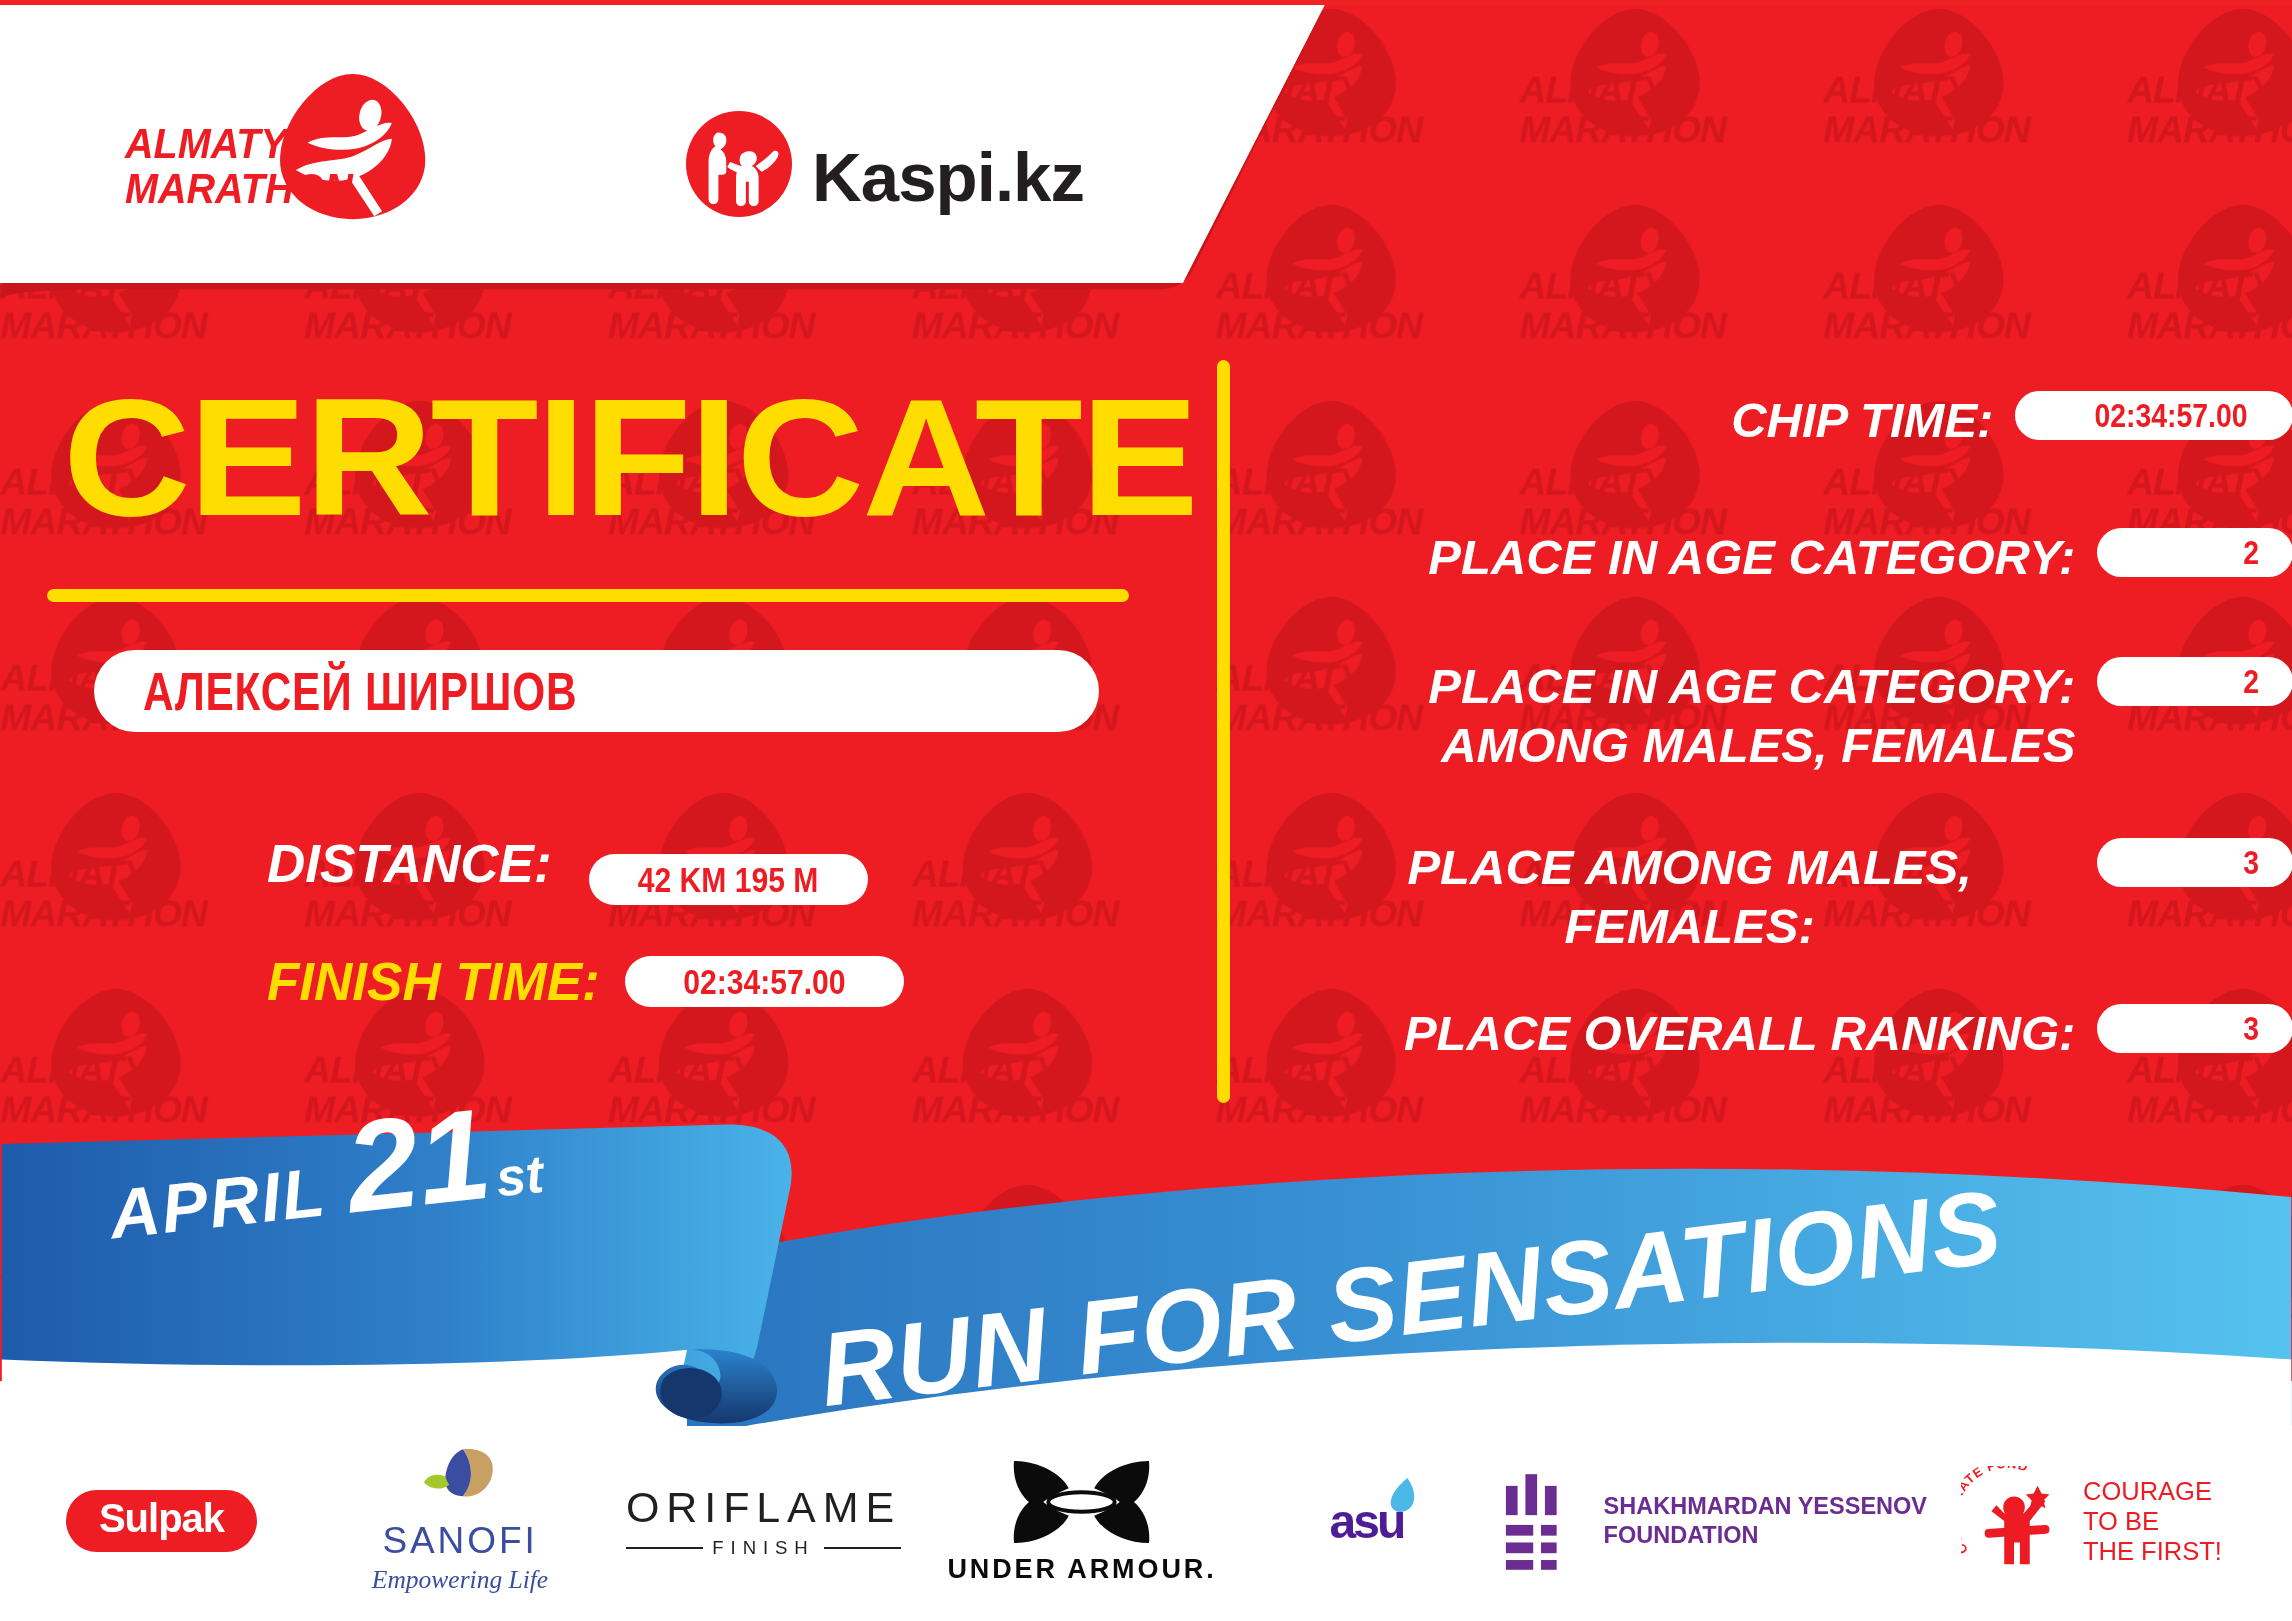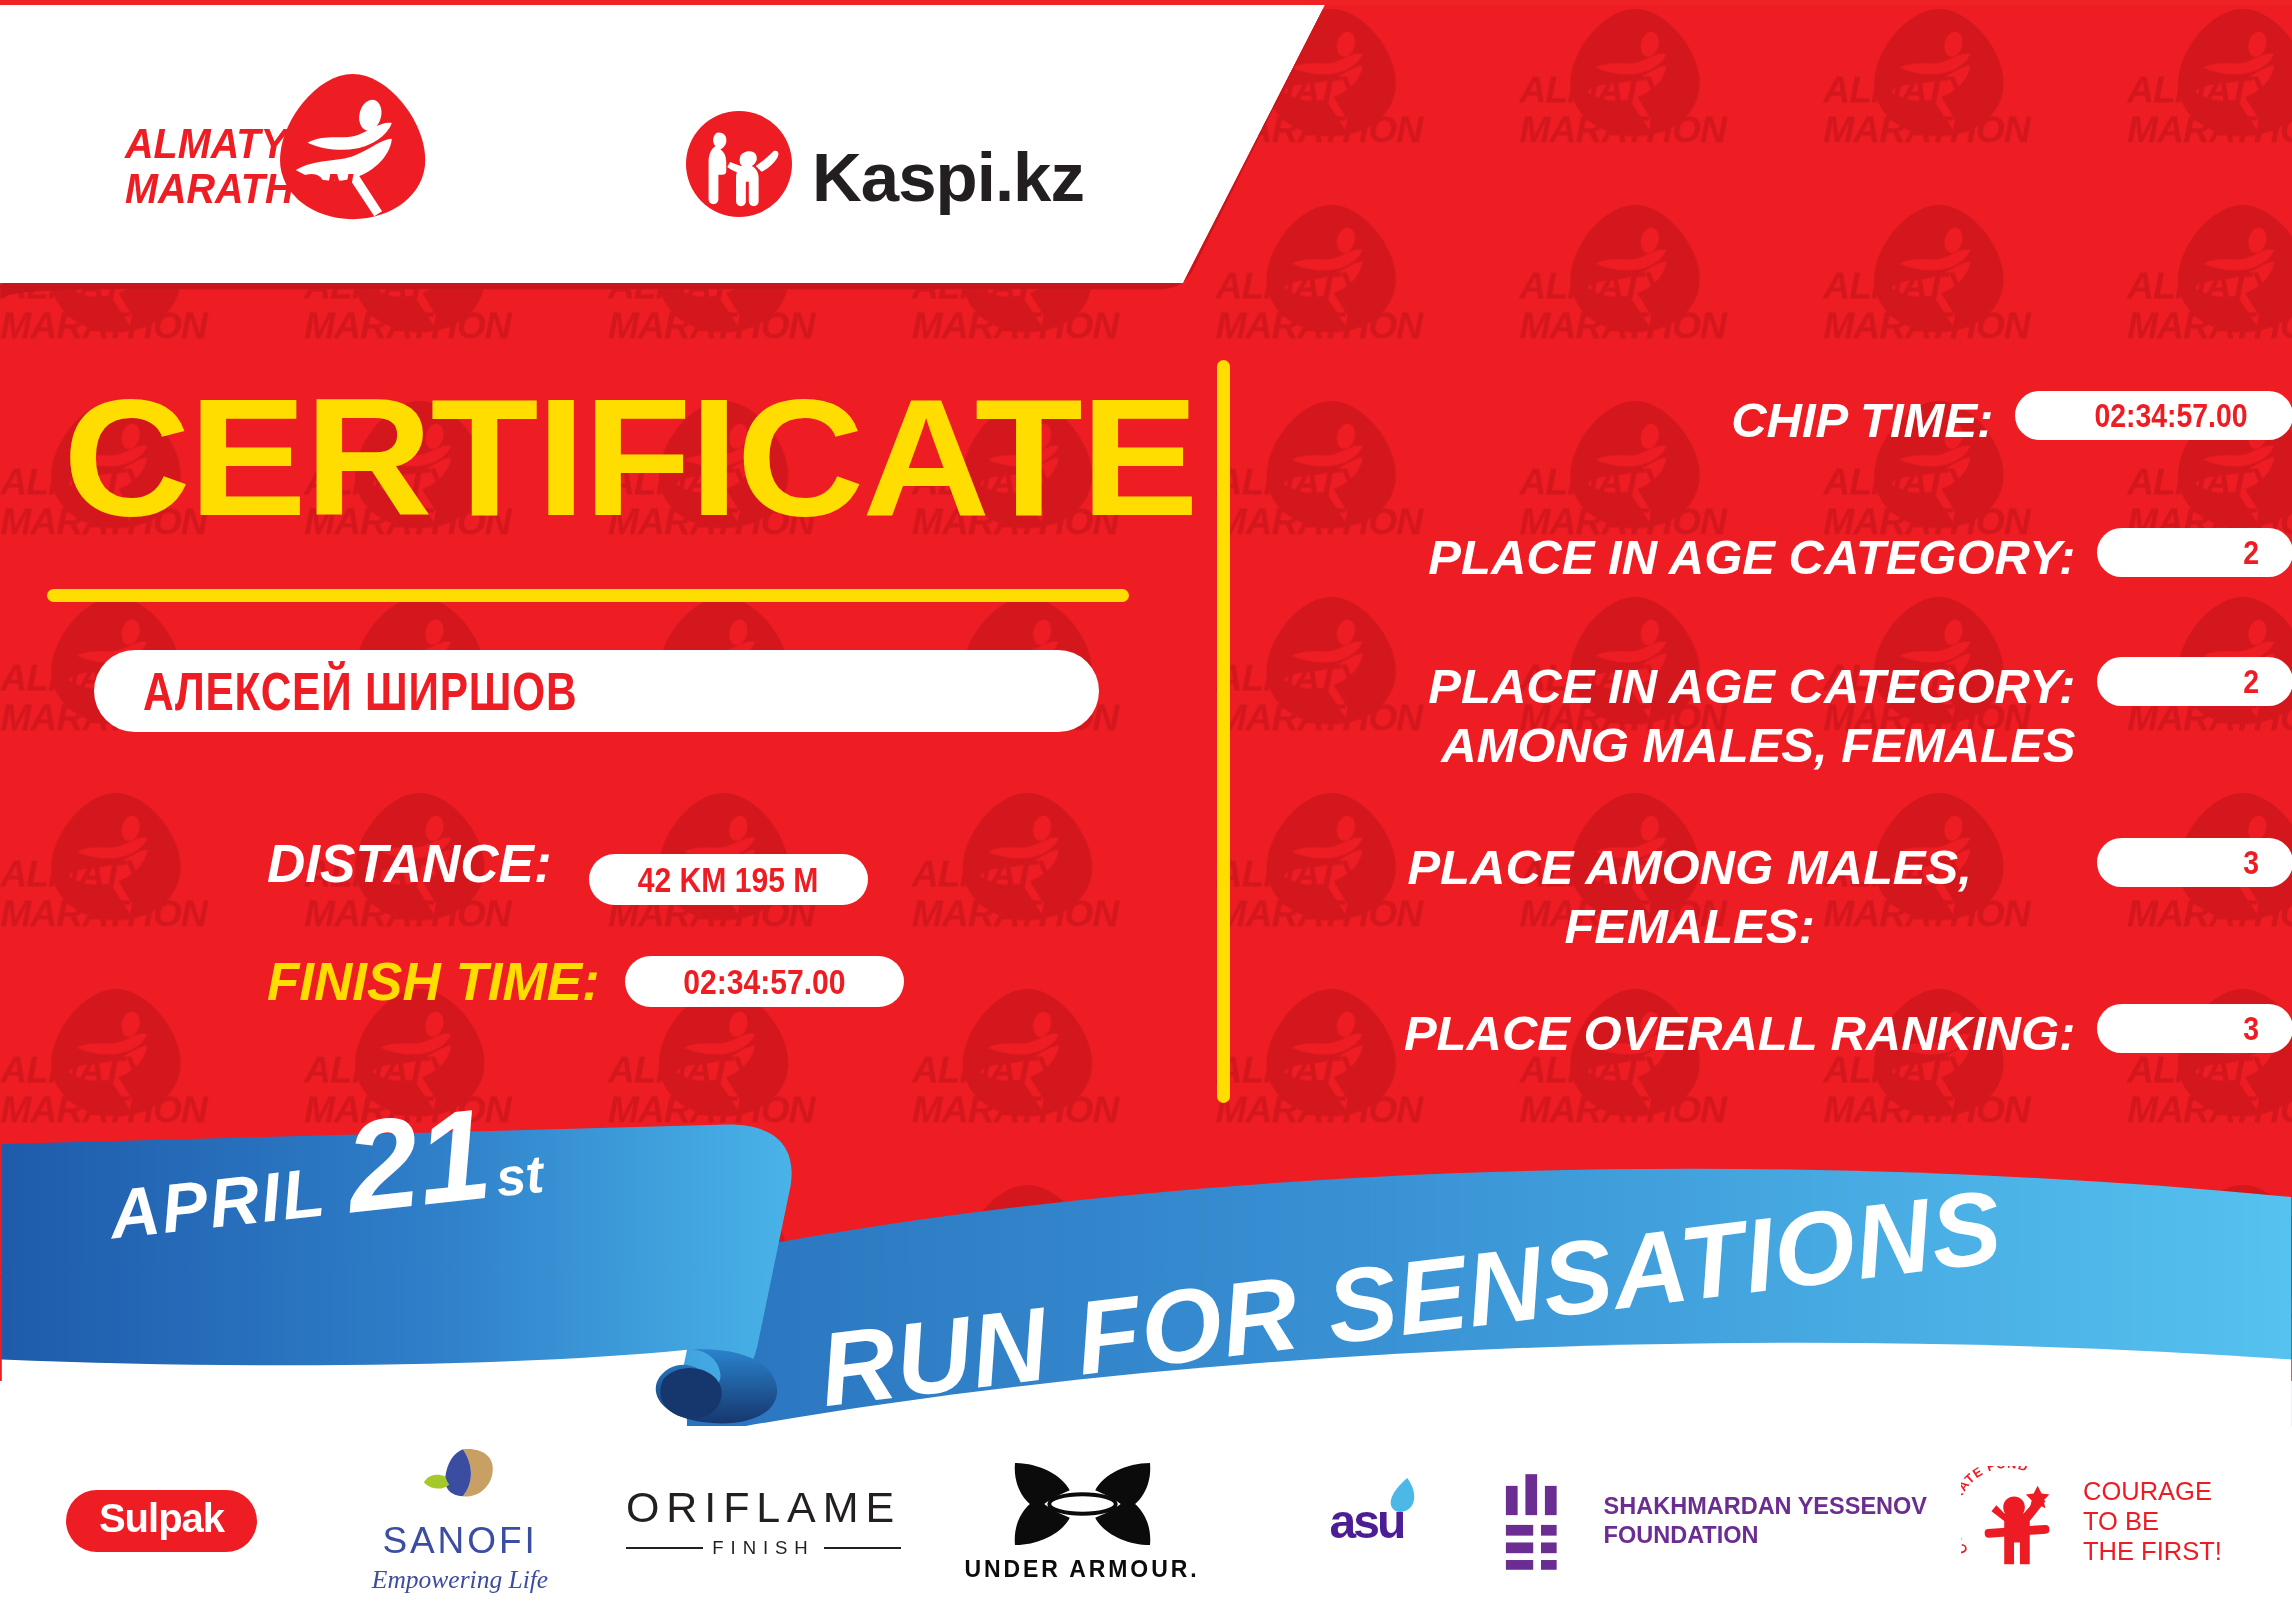--- a/index.html
+++ b/index.html
@@ -240,21 +240,21 @@
   }
   .sanofi-wrap{display:flex;flex-direction:column;align-items:center;}
   .sanofi-name{color:#3b4da1;font-size:37px;letter-spacing:2.9px;margin-top:3.9px;}
   .sanofi-tag{color:#3b4da1;font-size:25.5px;font-style:italic;margin-top:3.9px;font-family:"Liberation Serif",serif;}
   .oriflame-wrap{display:flex;flex-direction:column;align-items:center;}
   .oriflame-name{color:#231f20;font-size:43px;letter-spacing:6.9px;}
   .oriflame-sub{display:flex;align-items:center;gap:9.8px;margin-top:5.9px;width:100%;}
   .oriflame-sub .ln{flex:1;height:2px;background:#231f20;}
   .oriflame-sweden{color:#231f20;font-size:18.6px;letter-spacing:6.9px;}
   .ua-wrap{display:flex;flex-direction:column;align-items:center;}
-  .ua-name{color:#0b0b0b;font-size:23px;font-weight:bold;letter-spacing:2.9px;margin-top:6.9px;}
+  .ua-name{color:#0b0b0b;font-size:27px;font-weight:bold;letter-spacing:2.9px;margin-top:6.9px;}
   .asu-text{color:#4c1d95;font-size:48px;font-weight:bold;letter-spacing:-2.9px;position:relative;}
   .yessenov-wrap{display:flex;align-items:center;gap:21.6px;}
   .yessenov-text{color:#6b2d91;font-size:23.5px;font-weight:bold;line-height:29px;letter-spacing:0px;}
   .courage-wrap{display:flex;align-items:center;gap:11.8px;}
   .courage-text{color:#ed1c24;font-size:25.5px;line-height:30px;}
 </style>
 </head>
 <body>
 
 <div id="cert">

